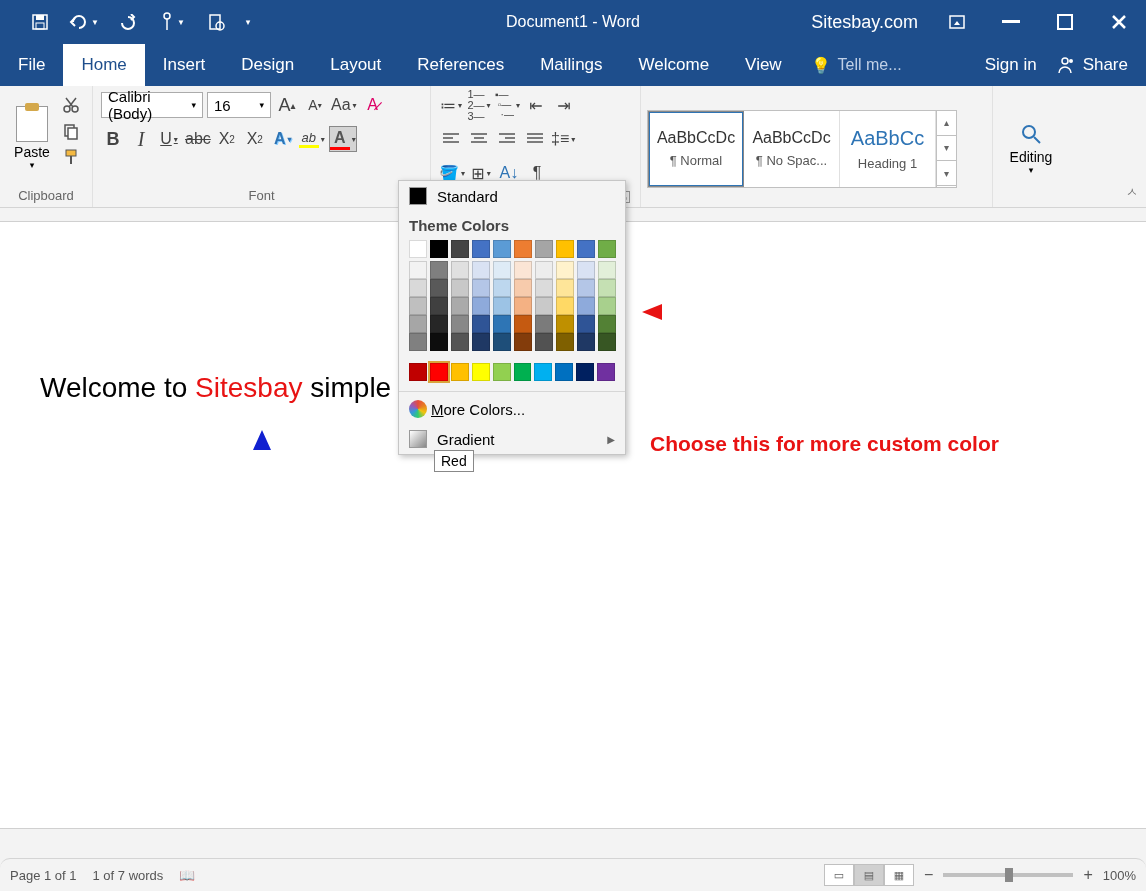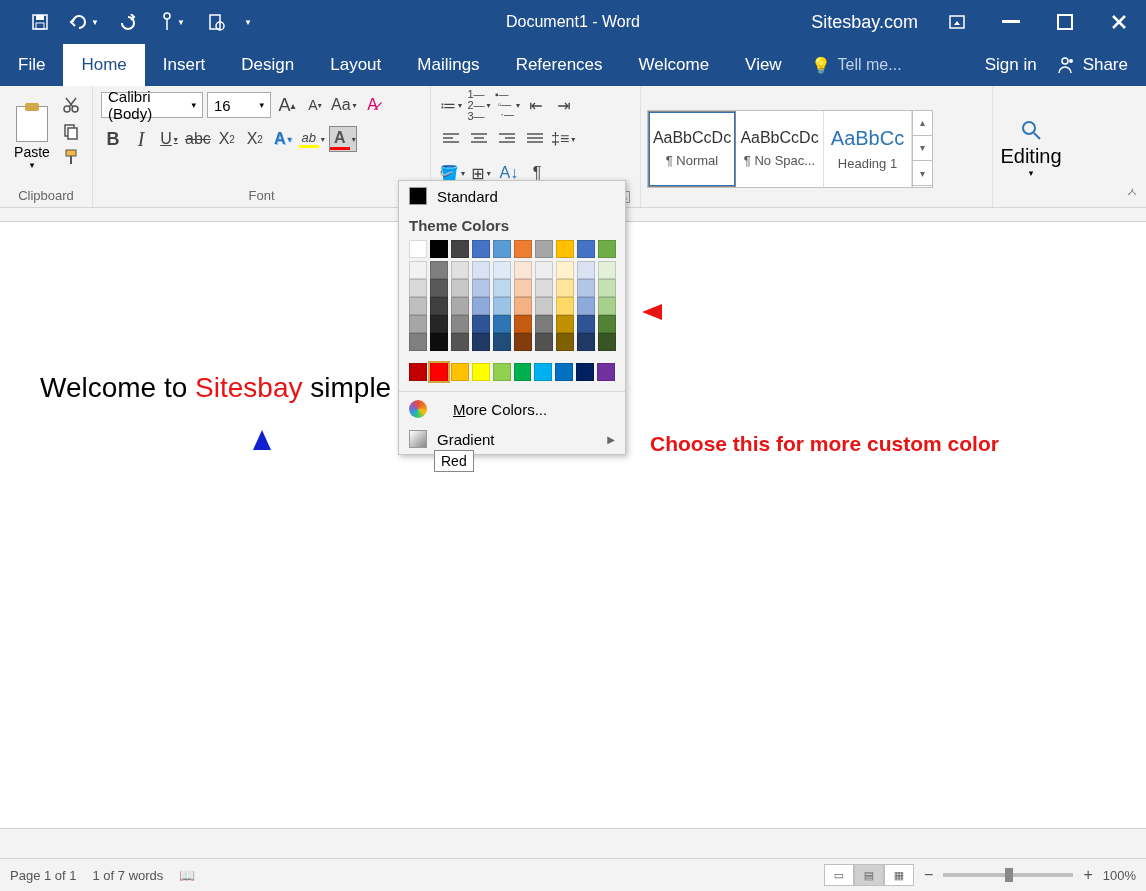--- a/index.html
+++ b/index.html
@@ -37,21 +37,21 @@
 .font-size{width:64px;justify-content:space-between;}
 .fbtn{min-width:24px;height:26px;display:flex;align-items:center;justify-content:center;font-size:16px;color:#444;}
 .fbtn.bold{font-weight:bold;font-size:18px;}
 .fbtn.italic{font-style:italic;font-family:'Times New Roman';font-size:20px;}
 .fbtn.under{text-decoration:underline;}
 .fbtn .dd{font-size:8px;margin-left:2px;}
 .color-under{width:20px;height:3px;}
 .para-controls{display:flex;flex-direction:column;gap:8px;padding:2px;}
 .styles-body{display:flex;align-items:center;}
 .style-gallery{border:1px solid #c0c0c0;background:#fff;display:flex;height:78px;}
-.style-item{width:88px;border-right:1px solid #e0e0e0;display:flex;flex-direction:column;align-items:center;justify-content:center;padding:4px;}
+.style-item{width:96px;border-right:1px solid #e0e0e0;display:flex;flex-direction:column;align-items:center;justify-content:center;padding:4px;}
 .style-prev{font-size:16px;color:#333;}
 .style-prev.blue{color:#2e74b5;font-size:20px;}
 .style-nm{font-size:13px;color:#555;margin-top:6px;}
 .style-scroll{width:20px;display:flex;flex-direction:column;border-left:1px solid #c0c0c0;}
 .style-scroll div{flex:1;display:flex;align-items:center;justify-content:center;font-size:10px;border-bottom:1px solid #c0c0c0;color:#666;}
 .editing-body{display:flex;flex-direction:column;align-items:center;justify-content:center;width:64px;}
 .collapse-caret{position:absolute;right:8px;bottom:6px;font-size:12px;color:#666;}
 .document{background:#fff;margin:14px 0 0 0;height:606px;padding:150px 40px 0 40px;position:relative;box-shadow:0 0 0 1px #d0d0d0;}
 .doc-text{font-size:28px;color:#000;}
 .doc-text .hl{color:#e81313;}
@@ -60,30 +60,30 @@
 .cp-sw{width:18px;height:18px;border:1px solid #999;}
 .cp-section{padding:6px 10px 2px;font-size:15px;font-weight:600;color:#444;}
 .cp-grid{padding:4px 10px 8px;display:flex;gap:3px;}
 .cp-col{display:flex;flex-direction:column;gap:0;}
 .cp-cell{width:18px;height:18px;border:1px solid rgba(0,0,0,0.15);}
 .cp-cell.top{margin-bottom:3px;}
 .cp-std{padding:4px 10px 8px;display:flex;gap:3px;}
 .cp-std .cp-cell{width:18px;height:18px;}
 .cp-std .sel{outline:2px solid #d9a43b;outline-offset:0;}
 .cp-divider{height:1px;background:#d6d6d6;margin:2px 0;}
-.cp-more{display:flex;align-items:center;padding:6px 10px;gap:26px;font-size:15px;}
+.cp-more{display:flex;align-items:center;padding:6px 10px;gap:4px;font-size:15px;}
 .cp-wheel{width:18px;height:18px;border-radius:50%;background:conic-gradient(#e74c3c,#e67e22,#f1c40f,#2ecc71,#3498db,#9b59b6,#e74c3c);}
 .cp-grad{display:flex;align-items:center;padding:6px 10px;gap:10px;font-size:15px;justify-content:space-between;}
 .cp-gradsw{width:18px;height:18px;background:linear-gradient(135deg,#fff,#888);border:1px solid #999;}
 .tooltip{position:absolute;left:434px;top:450px;background:#fff;border:1px solid #888;padding:2px 6px;font-size:14px;z-index:60;}
 .anno-arrow1{position:absolute;left:642px;top:298px;z-index:40;}
 .anno-arrow2{position:absolute;left:568px;top:436px;z-index:40;}
 .anno-arrow3{position:absolute;left:247px;top:430px;z-index:40;}
 .anno-text{position:absolute;left:650px;top:432px;color:#e81313;font-size:21px;font-weight:600;z-index:40;}
-.statusbar{position:absolute;bottom:0;left:0;right:0;height:29px;background:#f3f3f3;border-top:1px solid #d4d4d4;display:flex;align-items:center;padding:16px 10px;font-size:13px;color:#555;gap:16px;}
+.statusbar{position:absolute;bottom:0;left:0;right:0;height:29px;background:#f3f3f3;border-top:1px solid #d4d4d4;display:flex;align-items:center;padding:16px 10px;font-size:13px;color:#555;gap:16px;border-radius:10px;}
 .sb-right{margin-left:auto;display:flex;align-items:center;gap:10px;}
 .view-btns{display:flex;gap:0;}
 .vb{width:30px;height:22px;border:1px solid #c0c0c0;display:flex;align-items:center;justify-content:center;background:#fff;font-size:11px;color:#666;}
 .vb.active{background:#d0d0d0;}
 .zoom-slider{width:130px;height:4px;background:#c0c0c0;position:relative;}
 .zoom-slider::after{content:'';position:absolute;left:62px;top:-5px;width:8px;height:14px;background:#888;}
 </style>
 </head>
 <body>
 
@@ -152,22 +152,22 @@
       </div>
   </div>
 </div>
 
 <div class="tabbar">
   <div class="tab file">File</div>
   <div class="tab active">Home</div>
   <div class="tab">Insert</div>
   <div class="tab">Design</div>
   <div class="tab">Layout</div>
+  <div class="tab">References</div>
   <div class="tab">Mailings</div>
-  <div class="tab">References</div>
   <div class="tab">Welcome</div>
   <div class="tab">View</div>
   <div class="tellme">
       <span>💡</span>
       <span>Tell me...</span>
     </div>
   <div class="tabbar-right">
     <div class="signin">Sign in</div>
     <div class="share-btn">
         <svg width="20" height="20" viewBox="0 0 20 20">
@@ -328,21 +328,21 @@
       </div>
     </div>
   </div>
 
   <div class="rgroup" style="border-right:none">
     <div class="rgroup-body editing-body">
       <svg width="22" height="22" viewBox="0 0 22 22">
           <circle cx="9" cy="9" r="6" fill="none" stroke="#2e74b5" stroke-width="2"></circle>
           <path d="M14 14 L20 20" stroke="#2e74b5" stroke-width="2"></path>
         </svg>
-      <div style="font-size:20px;margin-top:4px">Editing</div>
+      <div style="font-size:14px;margin-top:4px">Editing</div>
       <div style="font-size:9px">▾</div>
     </div>
   </div>
   <div class="collapse-caret">ㅅ</div>
 </div>
 
 <div class="document">
   <div class="doc-text">
     <span>Welcome to </span><span class="hl">Sitesbay</span><span> simple easy learning</span>
   </div>

